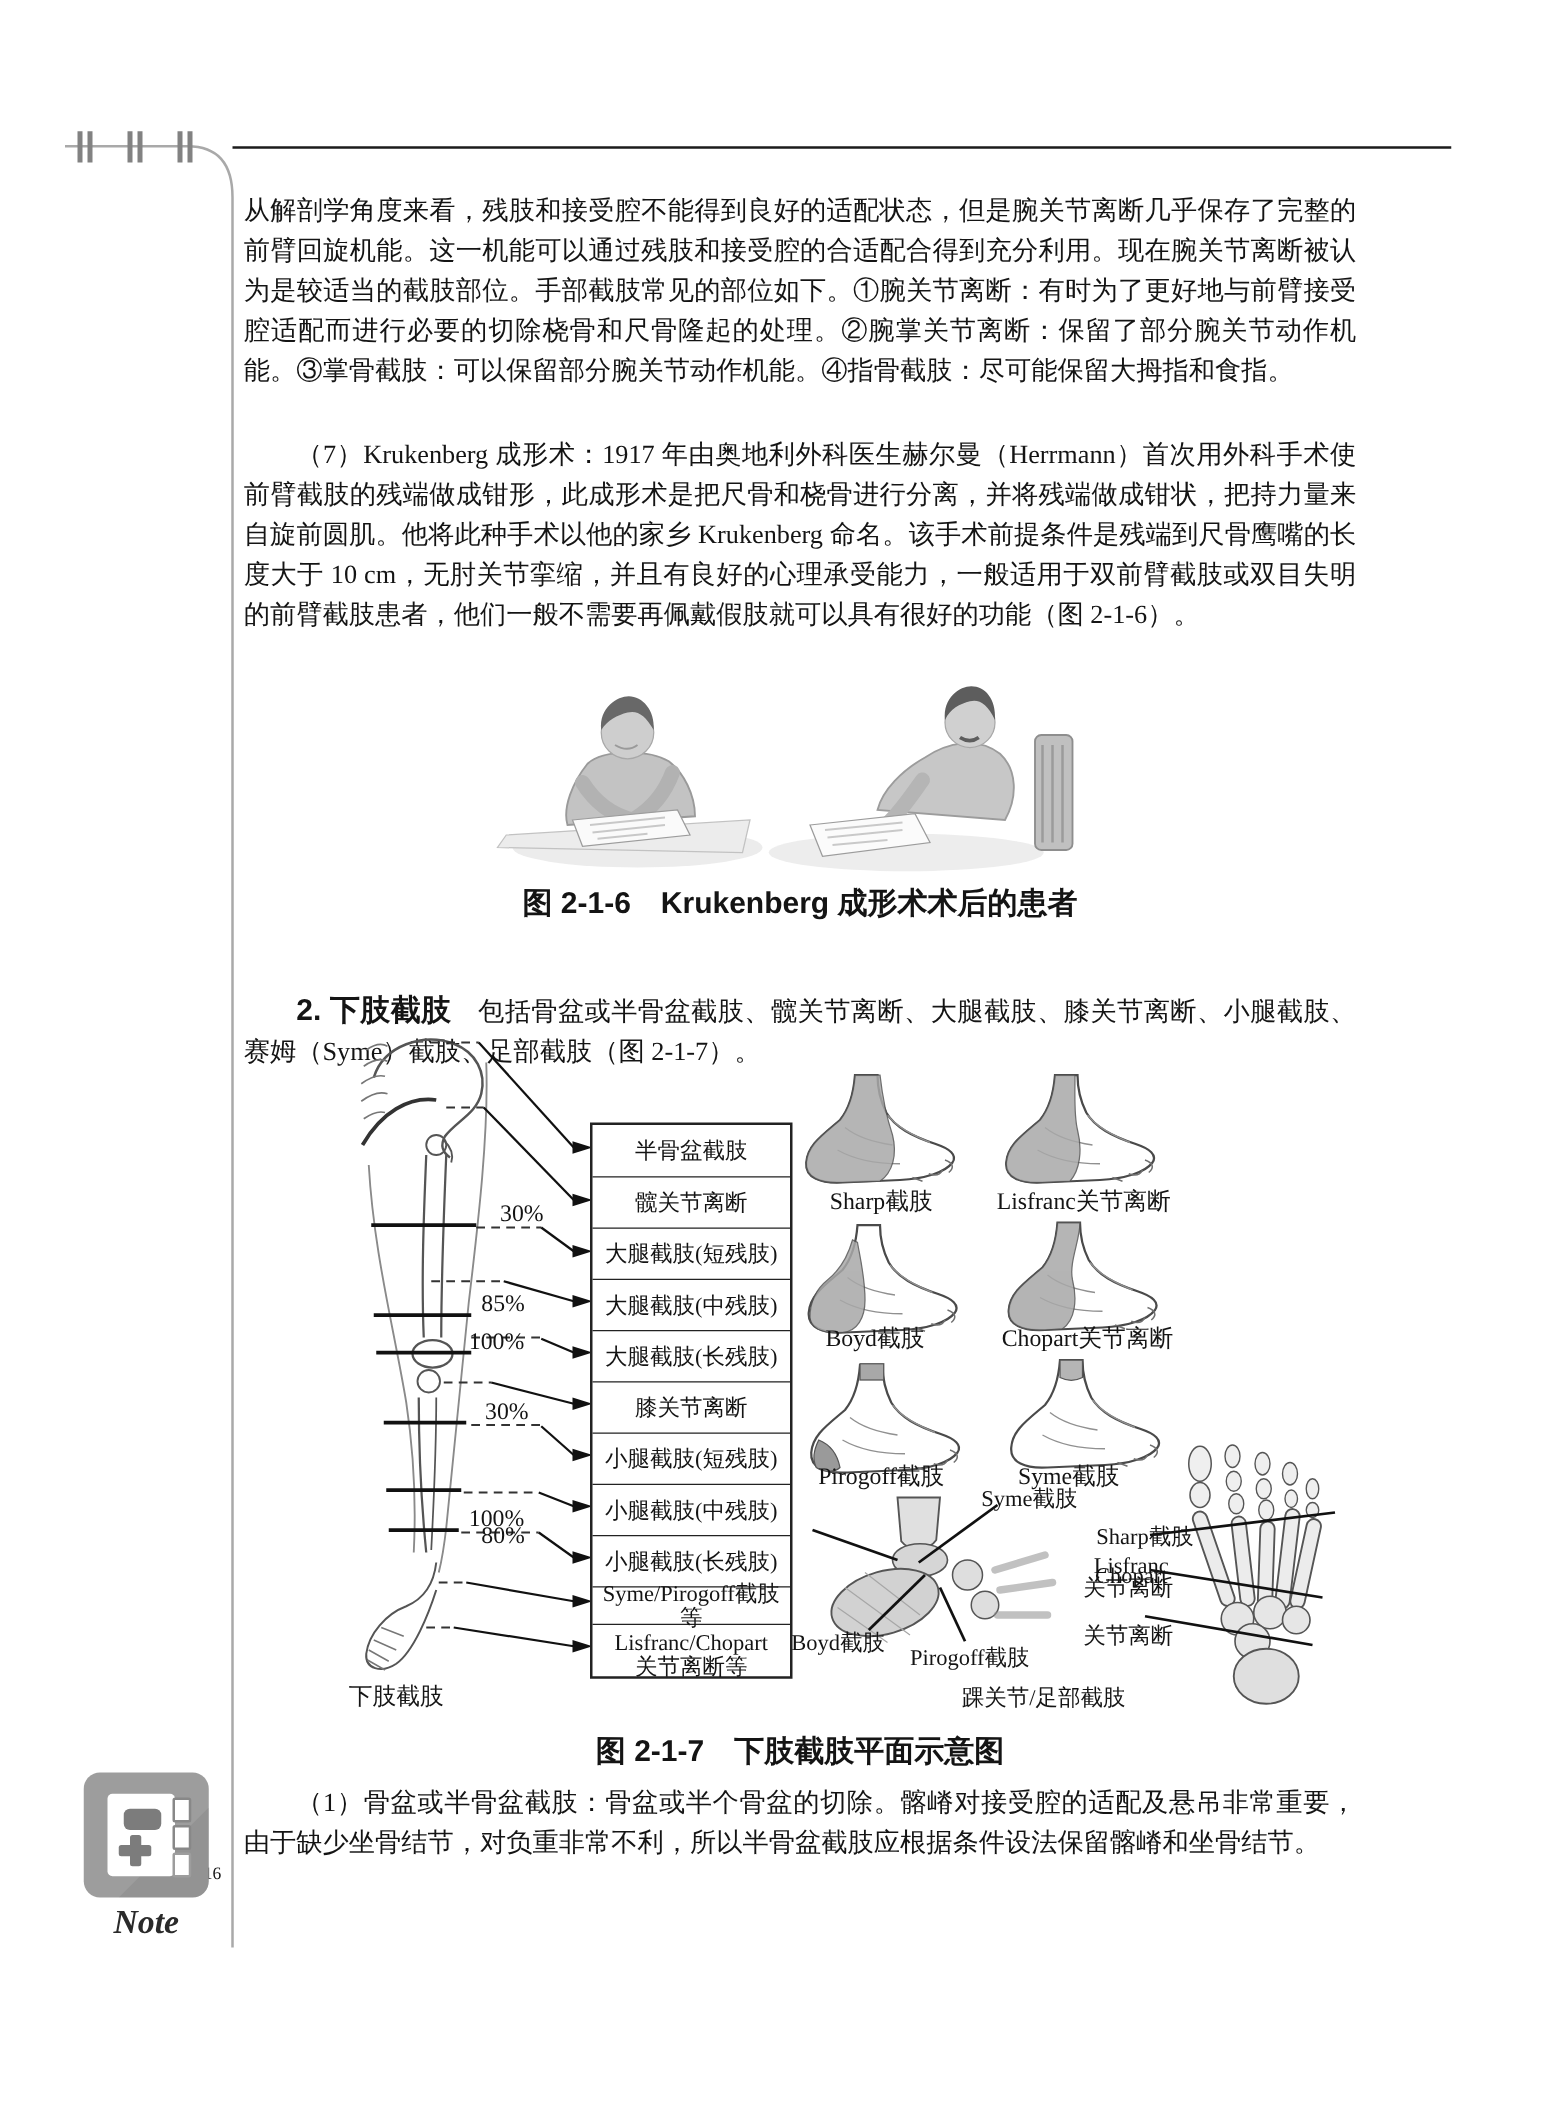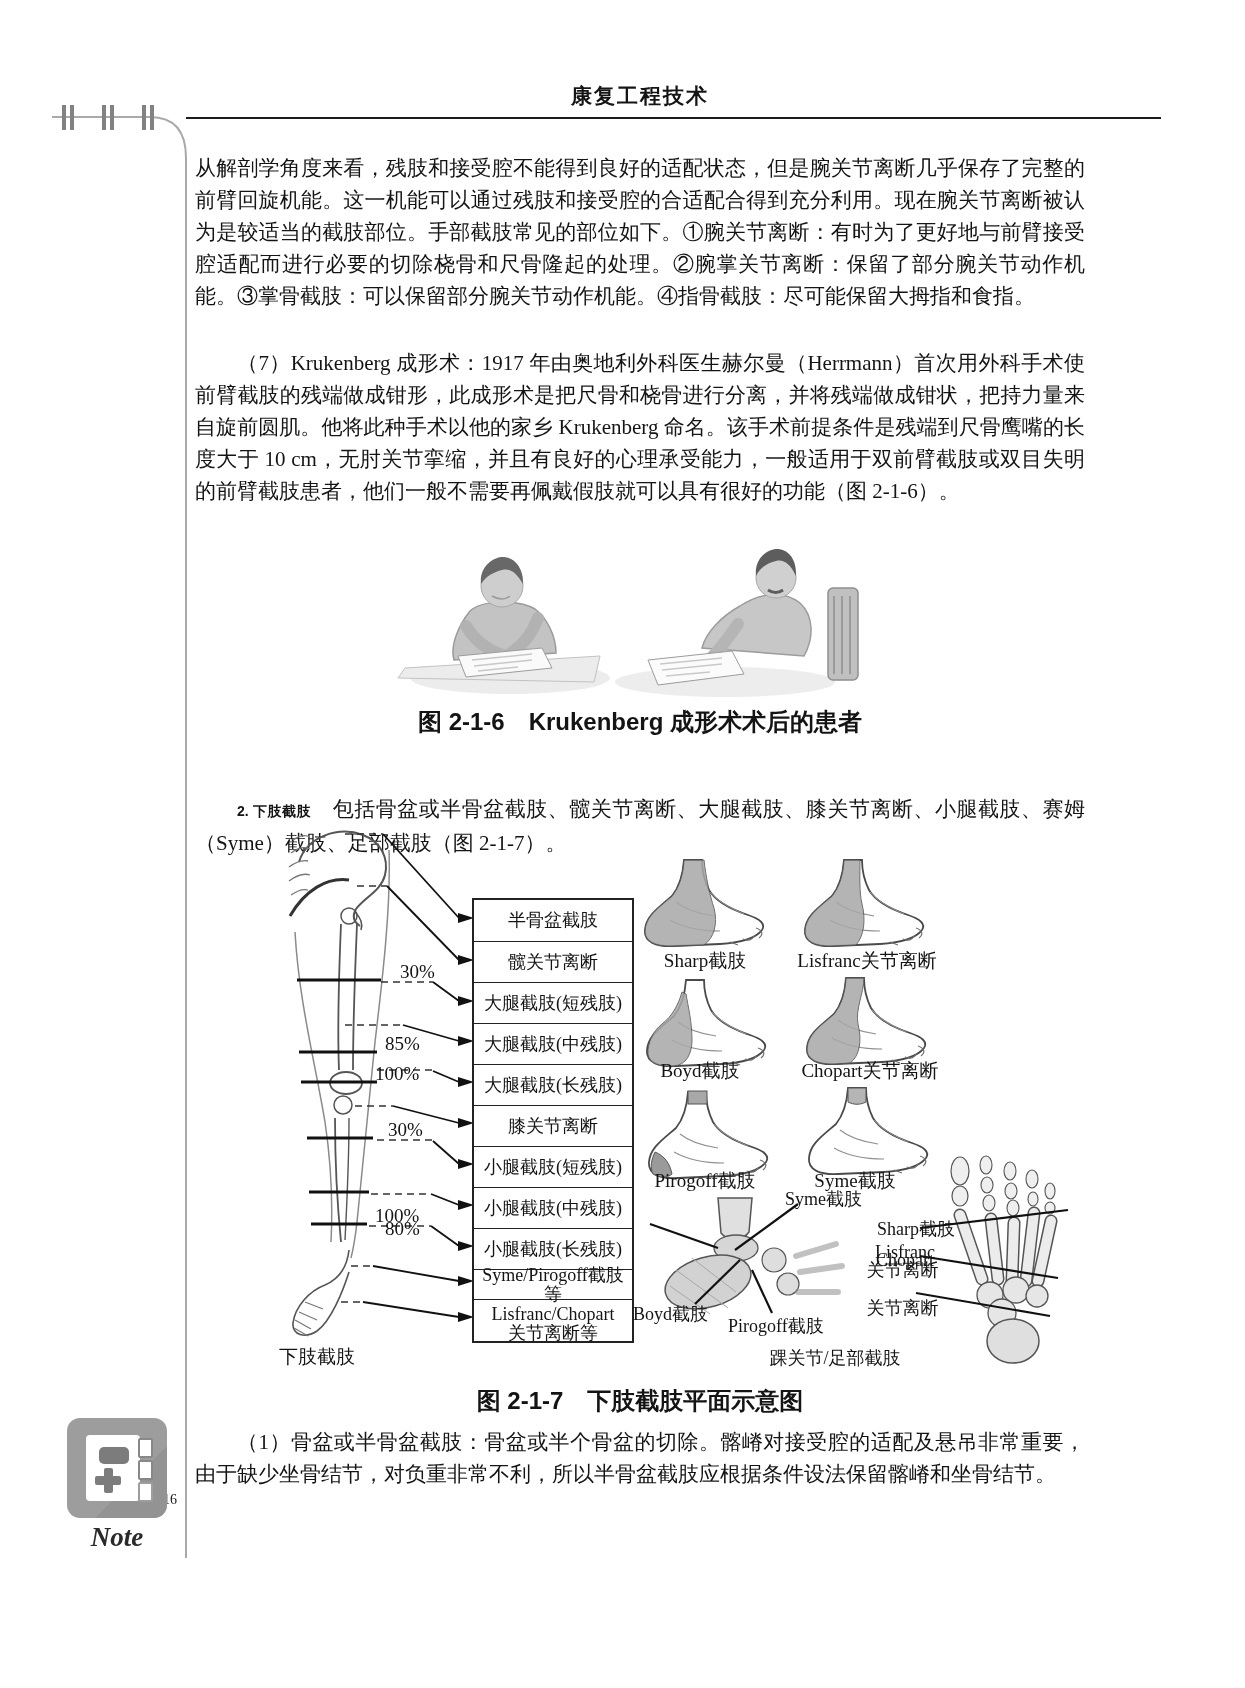--- a/index.html
+++ b/index.html
@@ -9,21 +9,21 @@
   
   .header-title{left:195px;top:82px;width:890px;text-align:center;font-weight:bold;
         font-size:21px;letter-spacing:2px;font-family:"Liberation Sans","DejaVu Sans",sans-serif;}
   .header-rule{left:186px;top:117px;width:975px;height:2px;background:#1c1c1c;}
   
   .para{left:195px;width:890px;font-size:21px;line-height:32px;text-align:justify;}
   .indent{text-indent:2em;}
   .p1{top:152px;}
   .p2{top:347px;}
   .sec2{top:793px;}
-  .sec2 b{font-family:"Liberation Sans","DejaVu Sans",sans-serif;font-size:14px;margin-top:32px;}
+  .sec2 b{font-family:"Liberation Sans","DejaVu Sans",sans-serif;font-size:24px;margin-top:32px;}
   .p4{top:1426px;}
   .p5{top:1494px;}
   .caption{left:195px;width:890px;text-align:center;font-weight:bold;font-size:24px;
         font-family:"Liberation Sans","DejaVu Sans",sans-serif;}
   .cap1{top:706px;}
   .cap2{top:1385px;}
   
   .pct{font-size:19px;width:60px;}
   .lvlbox-wrap{left:472px;top:898px;width:158px;height:441px;border:2px solid #222;background:#fff;}
   .lvlrow{box-sizing:border-box;width:100%;display:flex;align-items:center;justify-content:center;
@@ -60,21 +60,20 @@
     <g fill="#828282">
       <rect x="62" y="105" width="4" height="25"></rect>
         <rect x="70" y="105" width="4" height="25"></rect>
       <rect x="102" y="105" width="4" height="25"></rect>
         <rect x="110" y="105" width="4" height="25"></rect>
       <rect x="142" y="105" width="4" height="25"></rect>
         <rect x="150" y="105" width="4" height="25"></rect>
     </g>
   </svg>
 
-  <div class="abs header-title">康复工程技术</div>
   <div class="abs header-rule"></div>
 
   <div class="abs para p1">从解剖学角度来看，残肢和接受腔不能得到良好的适配状态，但是腕关节离断几乎保存了完整的前臂回旋机能。这一机能可以通过残肢和接受腔的合适配合得到充分利用。现在腕关节离断被认为是较适当的截肢部位。手部截肢常见的部位如下。①腕关节离断：有时为了更好地与前臂接受腔适配而进行必要的切除桡骨和尺骨隆起的处理。②腕掌关节离断：保留了部分腕关节动作机能。③掌骨截肢：可以保留部分腕关节动作机能。④指骨截肢：尽可能保留大拇指和食指。</div>
   <div class="abs para indent p2">（7）Krukenberg 成形术：1917 年由奥地利外科医生赫尔曼（Herrmann）首次用外科手术使前臂截肢的残端做成钳形，此成形术是把尺骨和桡骨进行分离，并将残端做成钳状，把持力量来自旋前圆肌。他将此种手术以他的家乡 Krukenberg 命名。该手术前提条件是残端到尺骨鹰嘴的长度大于 10 cm，无肘关节挛缩，并且有良好的心理承受能力，一般适用于双前臂截肢或双目失明的前臂截肢患者，他们一般不需要再佩戴假肢就可以具有很好的功能（图 2-1-6）。</div>
 
   <svg class="abs" style="left:300px;top:542px;" width="640" height="158" viewBox="0 0 640 158">
 
     <g transform="translate(150,14)">
       <ellipse cx="60" cy="122" rx="100" ry="16" fill="#e4e4e4" opacity="0.7"></ellipse>
       <path d="M-45,112 L150,100 L144,126 L-52,122 Z" fill="#ececec" stroke="#c2c2c2" stroke-width="1"></path>

